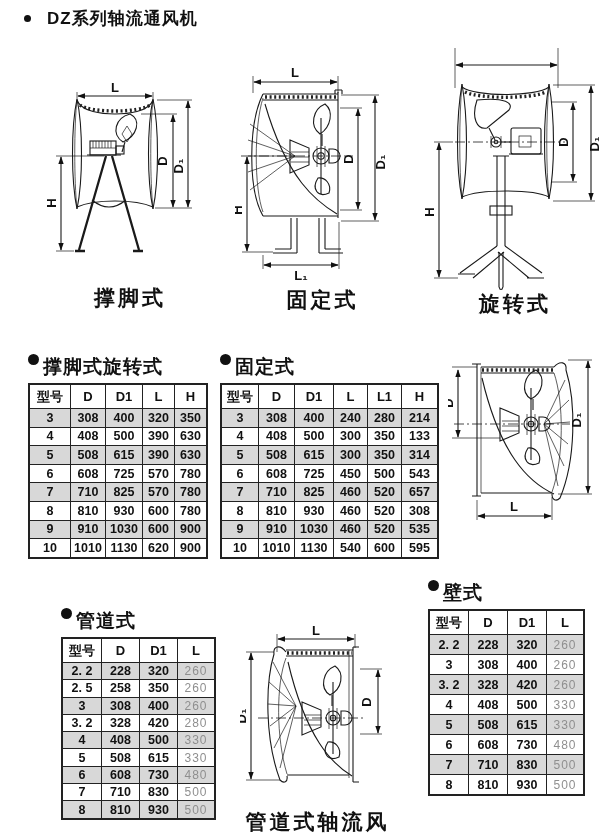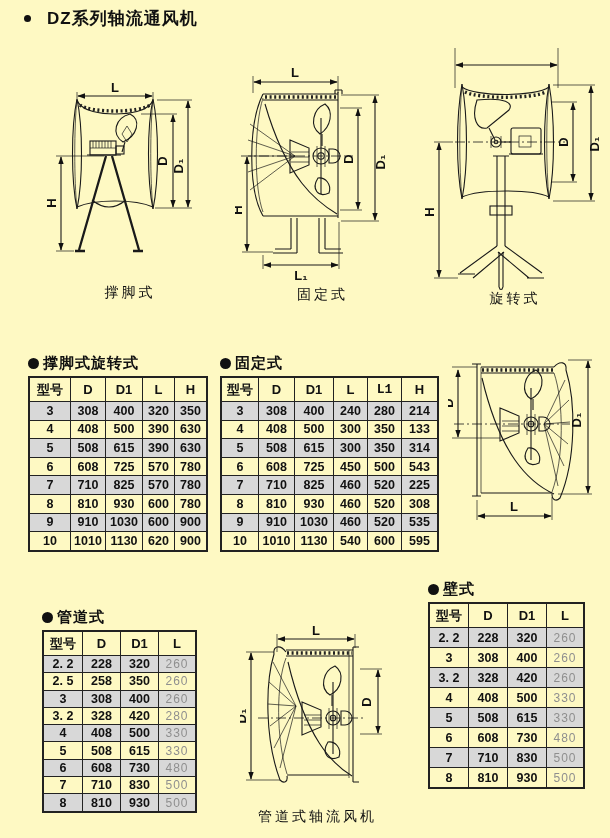--- a/index.html
+++ b/index.html
@@ -1,36 +1,36 @@
 <!DOCTYPE html>
 <html><head>
 <meta charset="utf-8">
 <style>
   html,body{margin:0;padding:0;background:#e8e8e8;}
-  .page{position:relative;width:610px;height:838px;background:#fef9c3;overflow:hidden;
+  .page{position:relative;width:610px;height:838px;background:#ffffff;overflow:hidden;
         font-family:"Liberation Sans","DejaVu Sans",sans-serif;color:#111;}
   
   .page-title{position:absolute;left:24px;top:7px;display:flex;align-items:center;gap:16px;}
   .page-title h1{margin:0;font-size:17px;font-weight:bold;letter-spacing:1px;}
   .dot{width:7px;height:7px;border-radius:50%;background:#111;flex:0 0 auto;}
   
   figure{position:absolute;margin:0;}
   figure svg{display:block;}
-  figcaption{text-align:center;font-weight:normal;font-size:14px;letter-spacing:3px;color:#111;}
+  figcaption{text-align:center;font-weight:bold;font-size:21px;letter-spacing:3px;color:#111;}
   svg line,svg path,svg circle,svg rect,svg ellipse{stroke:#1a1a1a;fill:none;stroke-width:1.1;}
   svg .thick{stroke-width:2.3;}
   svg .thin{stroke-width:.7;}
   svg .hatch{stroke-width:3.4;stroke-dasharray:2 2.6;stroke:#222;}
   svg .axis{stroke-width:.8;stroke-dasharray:10 3 2 3;}
   svg path.arr{fill:#111;stroke:none;}
   svg text{font-family:"Liberation Sans","DejaVu Sans",sans-serif;font-size:13px;font-weight:bold;
            fill:#111;stroke:none;text-anchor:middle;}
   
   .tbl{position:absolute;}
-  .tbl-title{display:flex;align-items:center;gap:4px;font-size:15px;font-weight:bold;
+  .tbl-title{display:flex;align-items:flex-start;gap:4px;font-size:19px;font-weight:bold;
              letter-spacing:1px;margin:0 0 3px 0;}
   .tbl-title .dot{width:11px;height:11px;}
   table{border-collapse:collapse;border:2px solid #222;table-layout:fixed;}
   th,td{border:1px solid #222;text-align:center;padding:0;font-weight:bold;
         font-size:12.5px;color:#111;overflow:hidden;}
   th{height:23px;font-size:13px;margin-left:48px;}
   .rh17 td{height:17.6px;} .rh16 td{height:16.3px;} .rh19 td{height:19px;}
   tr.shade td{background:#d8d8d8;}
   td.graycell{color:#8f8f8f;font-weight:normal;font-size:12px;letter-spacing:1px;}
 </style>
@@ -282,21 +282,21 @@
       <span class="dot"></span>
       <span>固定式</span>
     </h2>
     <table class="rh17">
         <thead>
           <tr>
             <th style="width: 36px;">型号</th>
             <th style="width: 35px;">D</th>
             <th style="width: 38px;">D1</th>
             <th style="width: 33px;">L</th>
-            <th style="width: 33px; font-family: Liberation Mono, monospace;">L1</th>
+            <th style="width: 33px;">L1</th>
             <th style="width: 35px;">H</th>
           </tr>
         </thead>
         <tbody>
           <tr class="shade">
             <td>3</td>
             <td>308</td>
             <td>400</td>
             <td>240</td>
             <td>280</td>
@@ -325,21 +325,21 @@
             <td>450</td>
             <td>500</td>
             <td>543</td>
           </tr>
           <tr class="shade">
             <td>7</td>
             <td>710</td>
             <td>825</td>
             <td>460</td>
             <td>520</td>
-            <td>225</td>
+            <td>657</td>
           </tr>
           <tr>
             <td>8</td>
             <td>810</td>
             <td>930</td>
             <td>460</td>
             <td>520</td>
             <td>308</td>
           </tr>
           <tr class="shade">
@@ -400,21 +400,21 @@
       <path class="thin" d="M120,18 H144 M110,152 H144"></path>
       <line x1="140" y1="19" x2="140" y2="151" marker-start="url(#a4)" marker-end="url(#a4)"></line>
       <text transform="rotate(-90 133 78)" x="133" y="78">D₁</text>
 
       <path class="thin" d="M29,158 V178 M104,155 V178"></path>
       <line x1="30" y1="174" x2="103" y2="174" marker-start="url(#a4)" marker-end="url(#a4)"></line>
       <text x="66" y="169">L</text>
     </svg>
   </figure>
 
-  <section class="tbl" style="left:42px;top:608px;">
+  <section class="tbl" style="left:61px;top:608px;">
     <h2 class="tbl-title">
       <span class="dot"></span>
       <span>管道式</span>
     </h2>
     <table class="rh16">
         <thead>
           <tr>
             <th style="width: 38px;">型号</th>
             <th style="width: 37px;">D</th>
             <th style="width: 37px;">D1</th>

